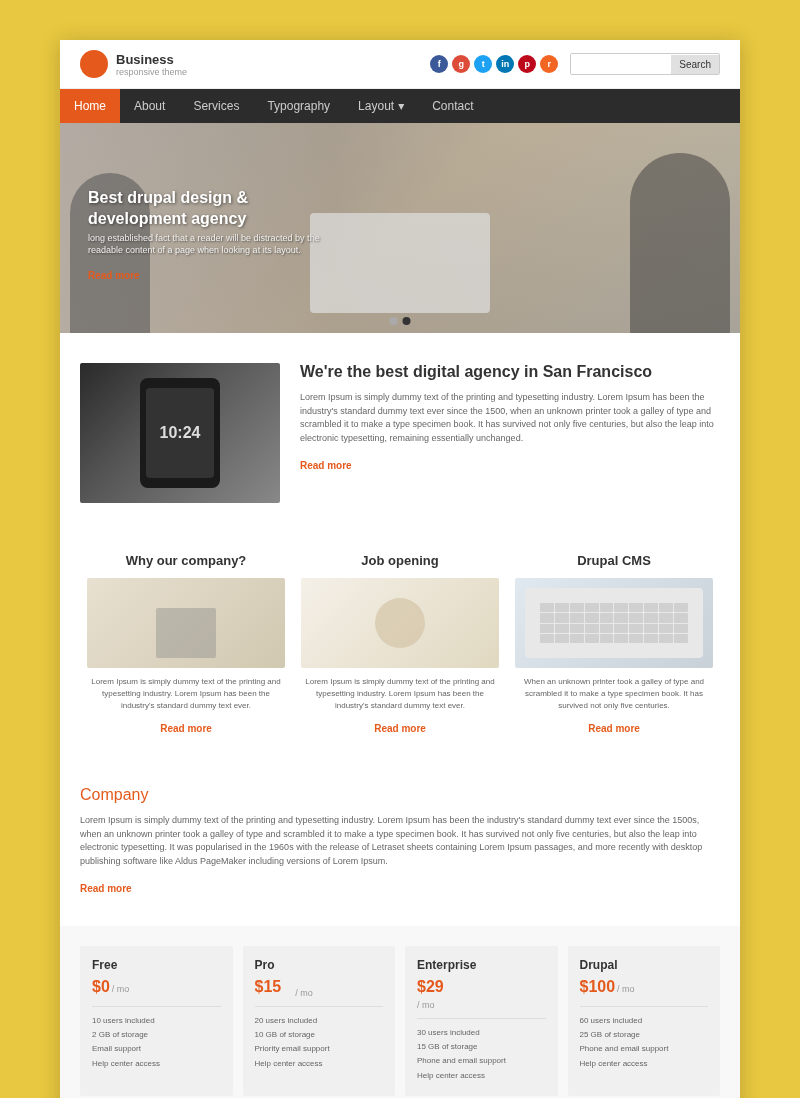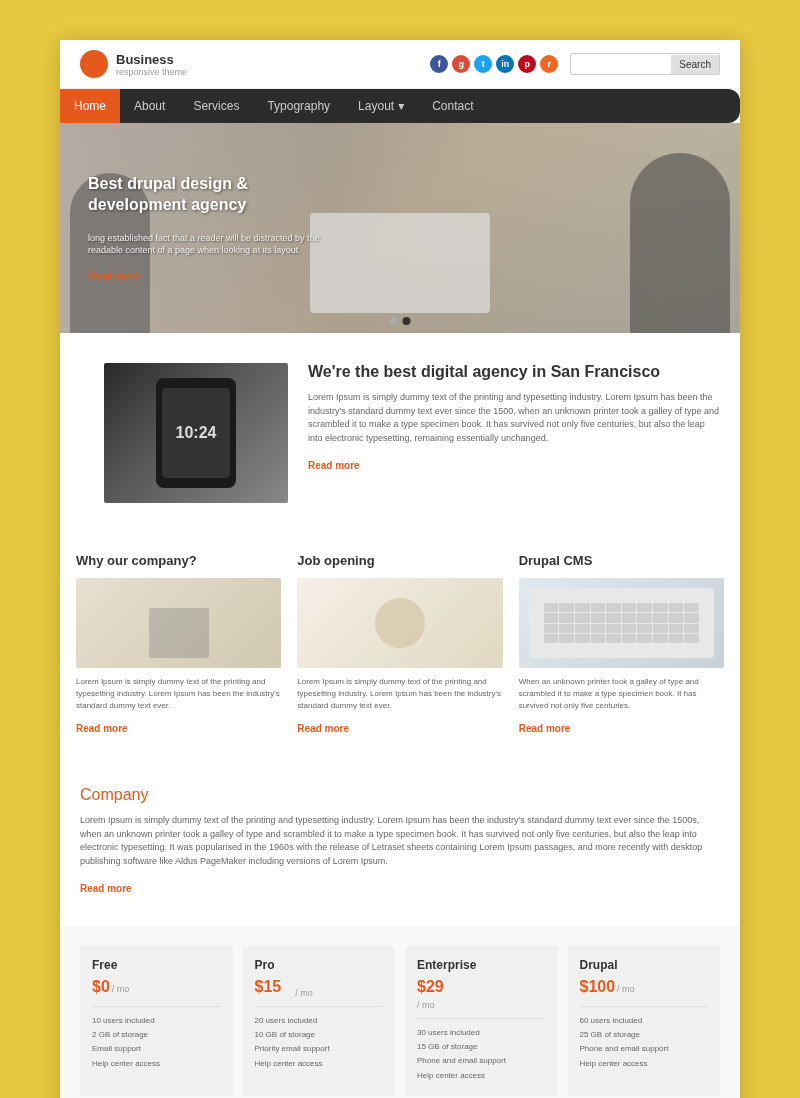--- a/index.html
+++ b/index.html
@@ -93,21 +93,20 @@
       font-size: 10px;
       cursor: pointer;
       color: #333;
     }
 
     
     .site-nav {
       background: #2c2c2c;
       display: flex;
       align-items: stretch;
-      border-radius: 12px;
     }
     .nav-item {
       padding: 10px 14px;
       font-size: 12px;
       color: #ccc;
       cursor: pointer;
       display: flex;
       align-items: center;
       gap: 4px;
     }
@@ -169,21 +168,21 @@
       position: absolute;
       left: 28px;
       bottom: 50px;
       max-width: 240px;
     }
     .hero-title {
       font-size: 16px;
       font-weight: bold;
       color: #fff;
       text-shadow: 1px 1px 3px rgba(0,0,0,0.5);
-      margin-bottom: 16px;
+      margin-bottom: 2px;
       line-height: 1.3;
     }
     .hero-desc {
       font-size: 9px;
       color: #f0f0f0;
       text-shadow: 1px 1px 2px rgba(0,0,0,0.5);
       margin-bottom: 8px;
       line-height: 1.4;
     }
     .hero-readmore {
@@ -211,28 +210,27 @@
     }
 
     
     .about-section {
       display: flex;
       padding: 30px 20px;
       gap: 20px;
       align-items: flex-start;
     }
     .about-img {
-      width: 184px;
+      width: 200px;
       flex-shrink: 0;
       height: 140px;
       background: linear-gradient(135deg, #2a2a2a 0%, #555 40%, #888 100%);
       border-radius: 2px;
       position: relative;
       overflow: hidden;
-      margin-left: 24px;
     }
     .phone-shape {
       position: absolute;
       left: 50%;
       top: 50%;
       transform: translate(-50%, -50%);
       width: 80px;
       height: 110px;
       background: #1a1a1a;
       border-radius: 8px;
@@ -278,21 +276,22 @@
     }
     .read-more-link {
       font-size: 10px;
       color: #e55a1c;
       cursor: pointer;
       font-weight: bold;
     }
 
     
     .three-cols {
-      padding: 20px 16px 30px;
+      padding: 20px 27px 30px;
+      text-align: center;
     }
     .three-cols-grid {
       display: grid;
       grid-template-columns: 1fr 1fr 1fr;
       gap: 16px;
     }
     .col-item {}
     .col-title {
       font-size: 13px;
       font-weight: bold;

